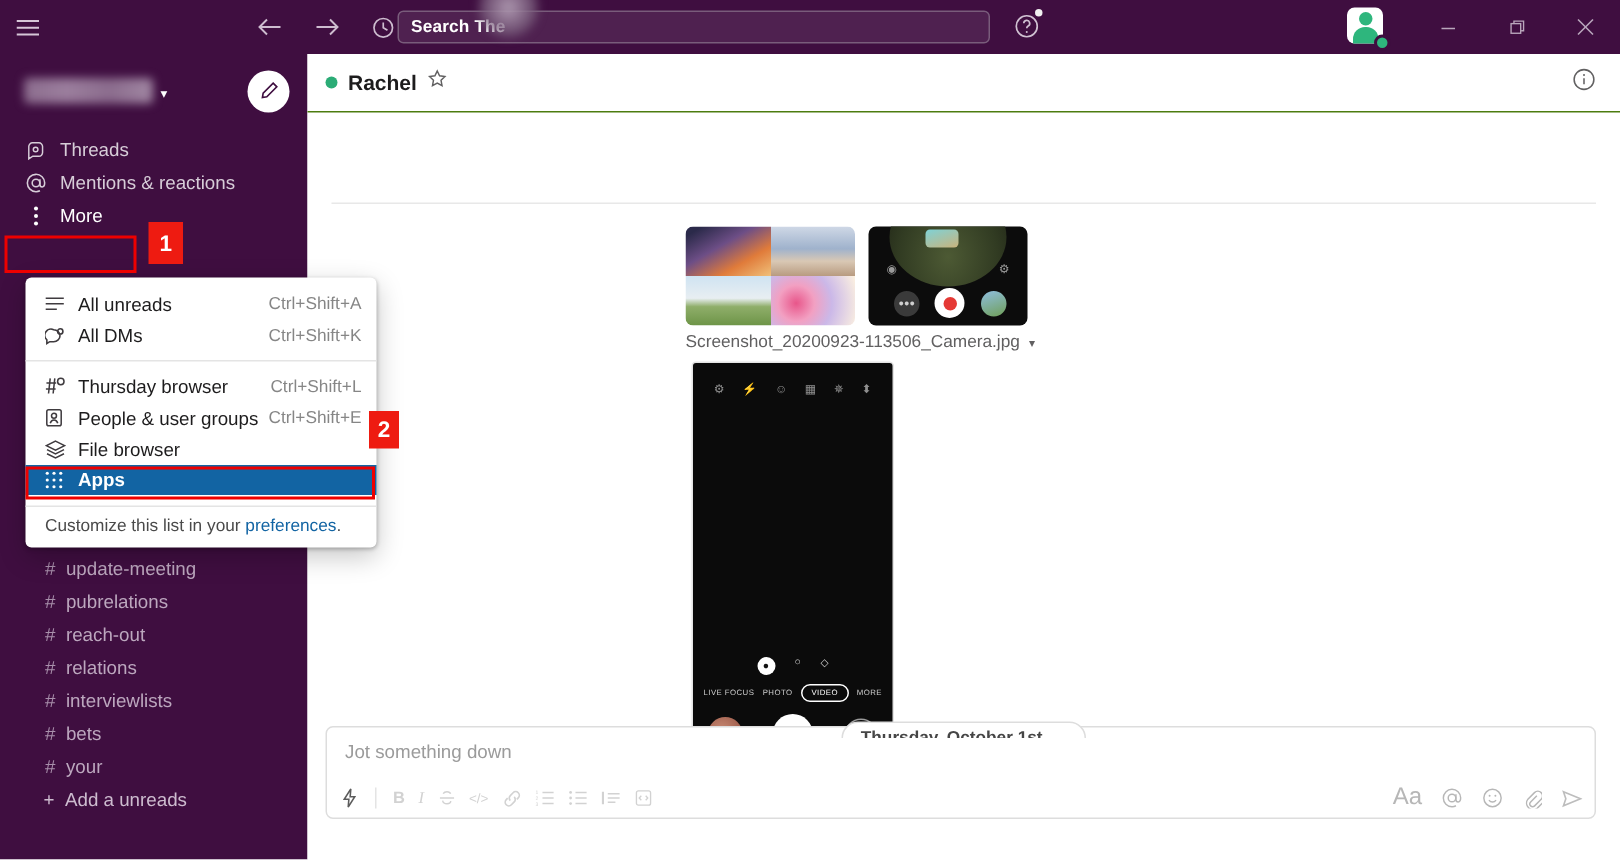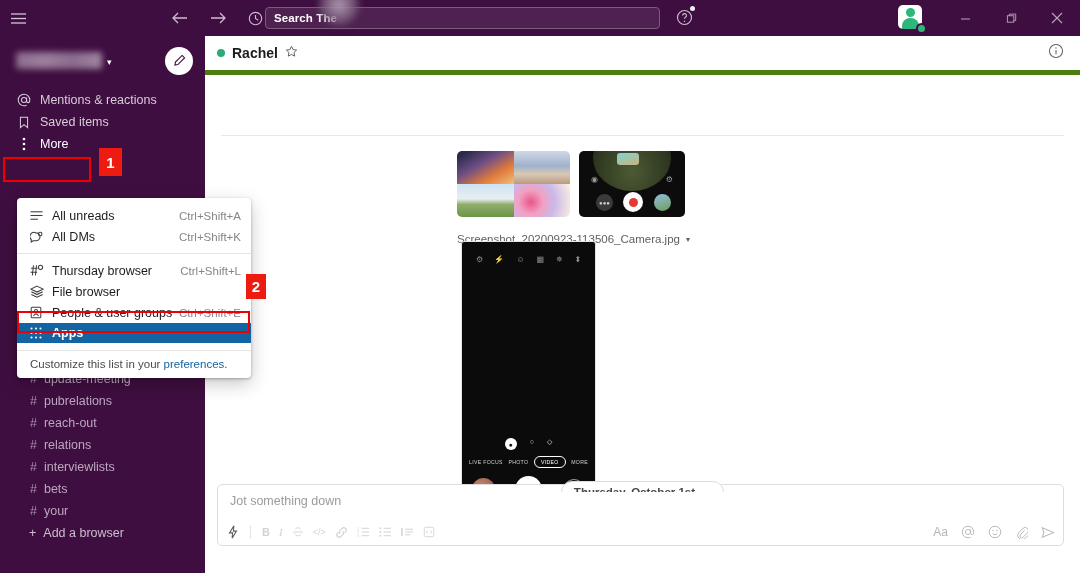--- a/index.html
+++ b/index.html
@@ -118,21 +118,21 @@
   }
   .ann-badge {
     position: absolute; background: #ee1b11; color: #fff;
     font-size: 15px; font-weight: bold;
     display: flex; align-items: center; justify-content: center;
     font-family: "Liberation Sans", sans-serif;
   }
 
   
   .menu {
-    position: absolute; left: 17px; top: 198px;
+    position: absolute; left: 17px; top: 185px;
     width: 234px;
     background: #ffffff;
     border-radius: 4px;
     box-shadow: 0 1px 3px rgba(0,0,0,.28), 0 6px 18px rgba(0,0,0,.22);
     padding: 7px 0 0 0;
     z-index: 40;
   }
   .menu-item {
     height: 21px; display: flex; align-items: center;
     padding: 0 10px 0 13px;
@@ -155,21 +155,21 @@
     font-size: 11.5px; color: #4a4a4a;
   }
   .menu-foot a { color: #1264a3; text-decoration: none; }
 
   
   .main {
     position: absolute; left: 205px; top: 36px;
     width: 875px; height: 537px; background: #fff;
   }
   .chan-header {
-    height: 39px; border-bottom: 5px solid #4d7c0f;
+    height: 39px; border-bottom: 1px solid #4d7c0f;
     display: flex; align-items: center; justify-content: space-between;
     padding: 0 16px 0 12px;
   }
   .ch-left { display: flex; align-items: center; gap: 7px; }
   .presence-dot { width: 8px; height: 8px; border-radius: 50%; background: #2bac76; }
   .ch-name { font-size: 14px; font-weight: bold; color: #1d1c1d; }
   .star { color: #616061; }
   .info-btn { color: #616061; }
 
   .messages { position: relative; height: 417px; overflow: hidden; }
@@ -213,21 +213,21 @@
   .td-ico { position: absolute; top: 24px; color: #9a9a9a; font-size: 8px; }
   .td-btn { position: absolute; bottom: 6px; border-radius: 50%; }
   .td-more { left: 17px; width: 17px; height: 17px; background: #3a3a3a; display:flex; align-items:center; justify-content:center; color:#cfcfcf; font-size:6px; }
   .td-rec { left: 44px; width: 20px; height: 20px; background: #fff; display: flex; align-items: center; justify-content: center; bottom: 5px; }
   .td-rec i { width: 9px; height: 9px; border-radius: 50%; background: #e53935; display: block; }
   .td-thumb2 { right: 14px; width: 17px; height: 17px; background: linear-gradient(160deg,#8fbfe0,#6f9e57); }
 
   .filename {
     position: absolute; left: 252px; top: 147px;
     font-size: 11.5px; color: #616061;
-    display: flex; align-items: center; gap: 6px; margin-top: 11px;
+    display: flex; align-items: center; gap: 6px;
   }
   .filename .caret { color: #616061; font-size: 8px; }
 
   
   .phone {
     position: absolute; left: 256px; top: 166px;
     width: 135px; height: 285px;
     background: #0b0b0b;
     border: 1px solid #e4e4e4;
     border-radius: 3px;
@@ -371,34 +371,35 @@
       <div class="compose">
         <svg width="13" height="13" viewBox="0 0 16 16" fill="none" stroke="currentColor" stroke-width="1.35">
             <path d="M11.2 1.8l3 3L6 13l-3.6.6L3 10z"></path>
           </svg>
       </div>
     </div>
 
     <div class="nav-list">
       <div class="nav-item">
         <span class="nav-ico">
+          <svg width="13" height="13" viewBox="0 0 16 16" fill="none" stroke="currentColor" stroke-width="1.2">
+              <path d="M14 9.5a3 3 0 01-3 3H6l-3.3 2.2V4.5a3 3 0 013-3h5.3a3 3 0 013 3z"></path>
+              <circle cx="8.3" cy="7" r="1.9"></circle>
+            </svg>
+        </span>
+        <span>Threads</span>
+      </div>
+      <div class="nav-item">
+        <span class="nav-ico">
           <svg width="14" height="14" viewBox="0 0 16 16" fill="none" stroke="currentColor" stroke-width="1.2">
               <circle cx="8" cy="8" r="2.9"></circle>
               <path d="M11 5.2v3.9c0 1.2.8 1.9 1.7 1.9 1.2 0 1.9-1.1 1.9-3.1A6.6 6.6 0 108 14.6a6.3 6.3 0 003-0.7"></path>
             </svg>
         </span>
         <span>Mentions &amp; reactions</span>
-      </div>
-      <div class="nav-item">
-        <span class="nav-ico">
-          <svg width="12" height="13" viewBox="0 0 14 16" fill="none" stroke="currentColor" stroke-width="1.25">
-              <path d="M2.6 1.6h8.8v12.8L7 10.7l-4.4 3.7z"></path>
-            </svg>
-        </span>
-        <span>Saved items</span>
       </div>
       <div class="nav-item more">
         <span class="nav-ico">
           <svg width="4" height="14" viewBox="0 0 4 14" fill="currentColor">
               <circle cx="2" cy="2" r="1.35"></circle>
               <circle cx="2" cy="7" r="1.35"></circle>
               <circle cx="2" cy="12" r="1.35"></circle>
             </svg>
         </span>
         <span>More</span>
@@ -429,21 +430,21 @@
       <div class="chan-item">
         <span class="chan-hash">#</span>
         <span>bets</span>
       </div>
       <div class="chan-item">
         <span class="chan-hash">#</span>
         <span>your</span>
       </div>
       <div class="chan-item add">
         <span class="chan-hash" style="color:#cdbccf;">+</span>
-        <span>Add a browser</span>
+        <span>Add a unreads</span>
       </div>
     </div>
 
   </div>
 
   <div class="main">
 
     <div class="chan-header">
       <div class="ch-left">
         <span class="presence-dot"></span>
@@ -587,21 +588,21 @@
                 </svg>
             </span>
             <span class="ico">
               <svg width="12" height="12" viewBox="0 0 14 14" fill="none" stroke="currentColor" stroke-width="1.05">
                   <rect x="1.5" y="1.5" width="11" height="11" rx="1.5"></rect>
                   <path d="M5.3 5.3L3.7 7l1.6 1.7M8.7 5.3L10.3 7 8.7 8.7"></path>
                 </svg>
             </span>
           </div>
           <div class="tool-right">
-            <span class="ico" style="font-size:12px;">Aa</span>
+            <span class="ico" style="font-size:16px;">Aa</span>
             <span class="ico">
               <svg width="14" height="14" viewBox="0 0 16 16" fill="none" stroke="currentColor" stroke-width="1.1">
                   <circle cx="8" cy="8" r="2.9"></circle>
                   <path d="M11 5.2v3.9c0 1.2.8 1.9 1.7 1.9 1.2 0 1.9-1.1 1.9-3.1A6.6 6.6 0 108 14.6a6.3 6.3 0 003-.7"></path>
                 </svg>
             </span>
             <span class="ico">
               <svg width="14" height="14" viewBox="0 0 16 16" fill="none" stroke="currentColor" stroke-width="1.1">
                   <circle cx="8" cy="8" r="6.6"></circle>
                   <circle cx="5.8" cy="6.3" r=".75" fill="currentColor" stroke="none"></circle>
@@ -655,38 +656,38 @@
         <svg width="14" height="13" viewBox="0 0 15 14" fill="none" stroke="currentColor" stroke-width="1.1">
             <path d="M1 4.6h7M.6 9h7M3.7 1.3L2.5 12.2M7 1.3L5.8 12.2"></path>
             <circle cx="11.3" cy="3.6" r="2.3"></circle>
           </svg>
       </span>
       <span class="mi-label">Thursday browser</span>
       <span class="mi-kbd">Ctrl+Shift+L</span>
     </div>
     <div class="menu-item">
       <span class="mi-ico">
-        <svg width="14" height="13" viewBox="0 0 15 14" fill="none" stroke="currentColor" stroke-width="1.1">
-            <path d="M7.5 1.2L14 4.4 7.5 7.6 1 4.4z"></path>
-            <path d="M1.4 7.3l6.1 3 6.1-3M1.4 10.2l6.1 3 6.1-3"></path>
-          </svg>
-      </span>
-      <span class="mi-label">File browser</span>
-      <span class="mi-kbd"></span>
-    </div>
-    <div class="menu-item">
-      <span class="mi-ico">
         <svg width="12" height="13" viewBox="0 0 13 14" fill="none" stroke="currentColor" stroke-width="1.1">
             <rect x="1.3" y="1.2" width="10.4" height="11.6" rx="1.3"></rect>
             <circle cx="6.5" cy="5.6" r="1.8"></circle>
             <path d="M3.8 11c.4-1.6 1.5-2.4 2.7-2.4s2.3.8 2.7 2.4"></path>
           </svg>
       </span>
       <span class="mi-label">People &amp; user groups</span>
       <span class="mi-kbd">Ctrl+Shift+E</span>
+    </div>
+    <div class="menu-item">
+      <span class="mi-ico">
+        <svg width="14" height="13" viewBox="0 0 15 14" fill="none" stroke="currentColor" stroke-width="1.1">
+            <path d="M7.5 1.2L14 4.4 7.5 7.6 1 4.4z"></path>
+            <path d="M1.4 7.3l6.1 3 6.1-3M1.4 10.2l6.1 3 6.1-3"></path>
+          </svg>
+      </span>
+      <span class="mi-label">File browser</span>
+      <span class="mi-kbd"></span>
     </div>
     <div class="menu-item selected">
       <span class="mi-ico">
         <svg width="12" height="12" viewBox="0 0 12 12" fill="currentColor">
             <g>
               <circle cx="1.5" cy="1.5" r="1.05"></circle>
               <circle cx="6" cy="1.5" r="1.05"></circle>
               <circle cx="10.5" cy="1.5" r="1.05"></circle>
               <circle cx="1.5" cy="6" r="1.05"></circle>
               <circle cx="6" cy="6" r="1.05"></circle>

